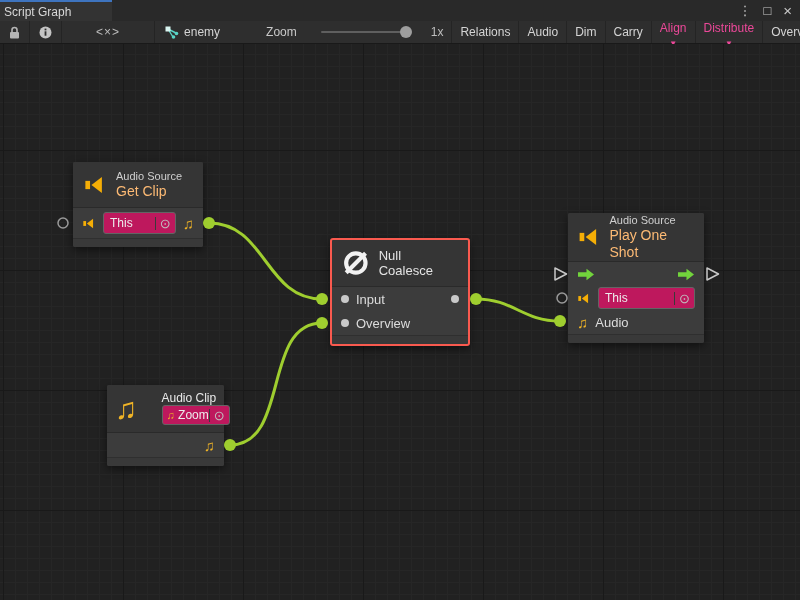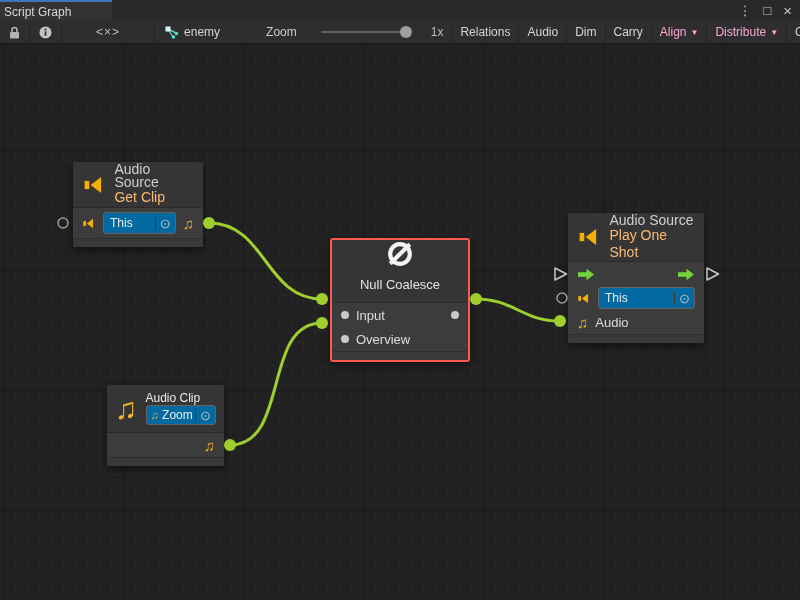--- a/index.html
+++ b/index.html
@@ -17,21 +17,21 @@
                color:#c8c8c8; font-size:13px; }
   .win-icons span { cursor:default; line-height:1; }
 
   
   .toolbar { position:absolute; left:0; top:21px; width:800px; height:23px;
              background:#2e2e2e; border-bottom:1px solid #191919;
              display:flex; align-items:stretch; font-size:12px; color:#d4d4d4; }
   .tb-btn { display:flex; align-items:center; gap:4px; padding:0 8px;
             border-right:1px solid #242424; white-space:nowrap; }
   .tb-btn.icon-btn { padding:0 9px; }
-  .tb-btn.disabled { color:#f9a8d4; }
+  .tb-btn.disabled { color:#ec4899;flex-direction:column; }
   .tb-flex { flex:1; display:flex; align-items:center; border-right:1px solid #242424; padding:0 8px; }
   .code-view { color:#bdbdbd; letter-spacing:1px; padding:0 26px; }
   .graph-crumb { display:flex; align-items:center; gap:5px; padding:0 10px; }
   .zoom-wrap { display:flex; align-items:center; gap:24px; margin-left:28px; flex:1; }
   .zoom-track { position:relative; width:86px; height:2px; background:#5f5f5f; border-radius:1px; }
   .zoom-handle { position:absolute; right:-5px; top:-5px; width:12px; height:12px;
                  border-radius:50%; background:#9e9e9e; }
   .zoom-val { color:#bdbdbd; }
   .dd-arrow { font-size:8px; color:inherit; }
 
@@ -45,45 +45,45 @@
               linear-gradient(90deg, #262626 1px, transparent 1px);
             background-size:120px 120px, 120px 120px, 12px 12px, 12px 12px;
             background-position:0 106px, 3px 0, 0 10px, 3px 0; }
 
   
   .node { position:absolute; background:#3c3c3c; border-radius:2px;
           box-shadow:0 3px 9px rgba(0,0,0,.5); color:#e4e4e4; z-index:2; }
   .node-header { background:#353535; border-bottom:1px solid #2a2a2a;
                  border-radius:2px 2px 0 0; display:flex; align-items:center;
                  gap:9px; padding:0 10px; }
-  .hdr-text .cat { font-size:14px; color:#cfcfcf; line-height:13px; }
+  .hdr-text .cat { font-size:11px; color:#cfcfcf; line-height:13px; }
   .hdr-text .ttl { font-size:14px; color:#fdba74; line-height:17px; }
   .node-footer { height:9px; border-top:1px solid #2f2f2f; background:#393939;
                  border-radius:0 0 2px 2px; }
   .row { display:flex; align-items:center; gap:7px; padding:0 9px; }
   .port-dot { width:8px; height:8px; border-radius:50%; background:#c9c9c9; flex:0 0 auto; }
   .port-label { font-size:13px; color:#dcdcdc; }
-  .obj-field { height:22px; background:#0369a1; border:1px solid #646464;
+  .obj-field { height:22px; background:#be185d; border:1px solid #646464;
                border-radius:3px; display:flex; align-items:center;
                padding:0 0 0 6px; font-size:12px; color:#ececec; flex:1; }
   .obj-field .picker { margin-left:auto; border-left:1px solid #3a3a3a;
                        padding:0 4px; color:#c0c0c0; font-size:13px; line-height:1; }
   .note { color:#EFB326; font-size:15px; line-height:1; }
   .note.big { font-size:30px; }
   .note.small { font-size:11px; }
 
   
   #node-get-clip { left:73px; top:162px; width:130px; }
   #node-get-clip .node-header { height:46px; }
   #node-get-clip .row { height:30px; }
   
   #node-null-coalesce { left:330px; top:238px; width:140px;
                         border:2px solid #FA5A4F; border-radius:3px;
                         background:#3c3c3c; }
-  #node-null-coalesce .node-header { height:63px;flex-direction:column; }
+  #node-null-coalesce .node-header { height:47px; }
   #node-null-coalesce .row { height:24px;text-align:right; }
   
   #node-play-one-shot { left:568px; top:213px; width:136px; }
   #node-play-one-shot .node-header { height:49px; }
   #node-play-one-shot .row { height:24px; }
   
   #node-audio-clip { left:107px; top:385px; width:117px; }
   #node-audio-clip .node-header { height:48px; align-items:center; gap:8px; padding:0 8px; }
   #node-audio-clip .row { height:24px; justify-content:flex-end; }
   #node-audio-clip .obj-field { height:20px; font-size:12px; padding-left:4px; }
@@ -252,21 +252,21 @@
   <div class="row">
     <span class="note">♫</span>
     <span class="port-label">Audio</span>
   </div>
   <div class="node-footer"></div>
 </div>
 
 <div class="node" id="node-audio-clip">
   <div class="node-header">
     <span class="note big">♫</span>
-    <div class="hdr-text" style="flex:1;">
+    <div class="hdr-text" style="flex:1;margin-left:16px;">
       <div class="cat" style="font-size:12px;color:#eaeaea;">Audio Clip</div>
       <div class="obj-field">
         <span class="note small">♫</span>&nbsp;<span>Zoom</span>
         <span class="picker">⊙</span>
       </div>
     </div>
   </div>
   <div class="row">
     <span class="note">♫</span>
   </div>

